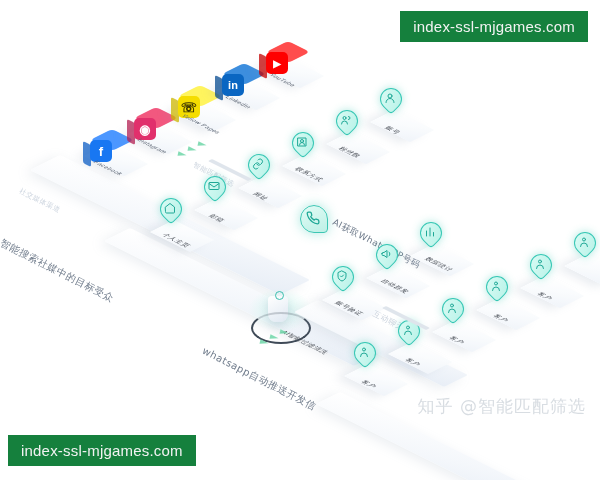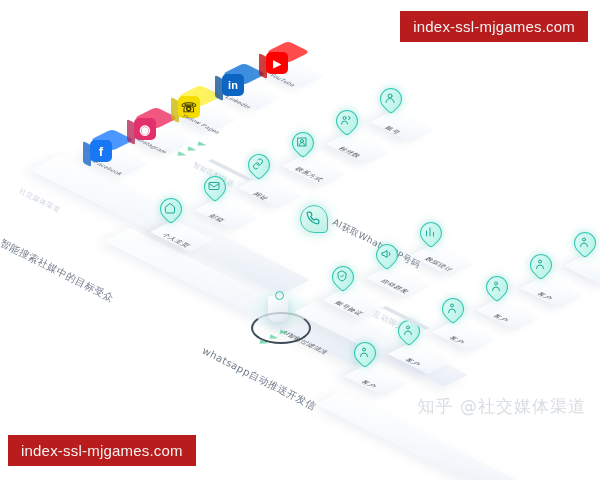--- a/index.html
+++ b/index.html
@@ -8,21 +8,21 @@
     background:#ffffff;
     font-family:"Liberation Sans","DejaVu Sans",sans-serif;
     overflow:hidden;
     position:relative;
   }
   .stage{position:absolute;inset:0;}
 
   
   .wm{
     position:absolute;
-    background:#b91c1c;
+    background:#15803d;
     color:#f2f2f2;
     font-size:15px;
     letter-spacing:.2px;
     padding:7px 13px;
     white-space:nowrap;
     font-family:"Liberation Sans",sans-serif;
   }
   .wm-top{right:12px;top:11px;}
   .wm-bottom{left:8px;bottom:14px;}
 
@@ -452,15 +452,15 @@
           <path d="M5 21a7 7 0 0 1 14 0"></path>
         </svg>
     </div>
   </div>
 
   <div class="ghostbar" style="left:210px;top:168px;width:40px;"></div>
   <div class="ghostbar" style="left:384px;top:316px;width:44px;"></div>
 
   <div class="wm wm-top">index-ssl-mjgames.com</div>
   <div class="wm wm-bottom">index-ssl-mjgames.com</div>
-  <div class="zhihu">知乎 @社交媒体渠道</div>
+  <div class="zhihu">知乎 @智能匹配筛选</div>
 
 </div>
 
 </body></html>

